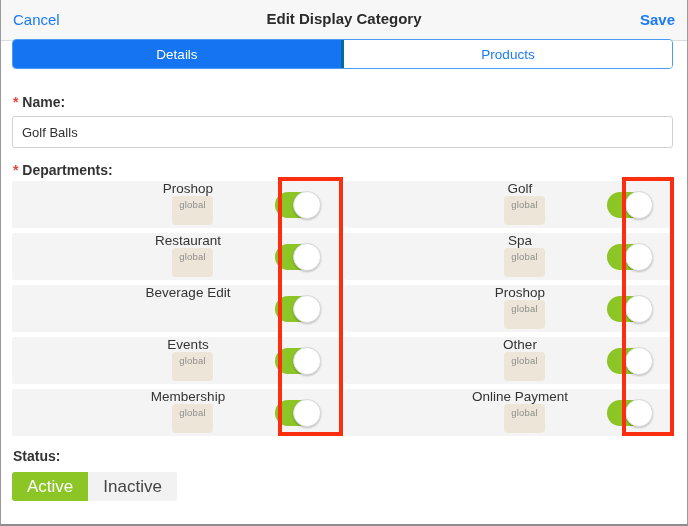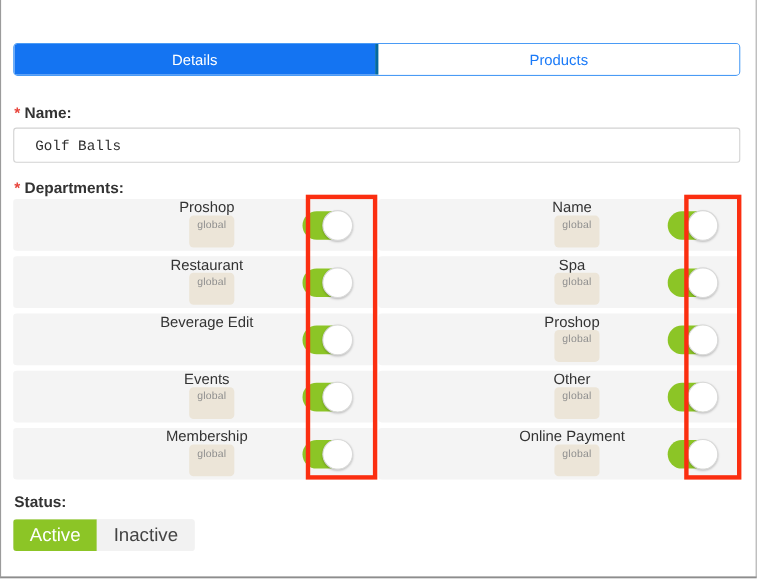--- a/index.html
+++ b/index.html
@@ -67,23 +67,23 @@
   .lbl-name { left: 12px; top: 94px; }
   .lbl-dept { left: 12px; top: 162px; }
   .lbl-status { left: 12px; top: 448px; }
 
   .name-input {
     position: absolute; left: 11px; top: 116px;
     width: 661px; height: 32px;
     border: 1px solid #d2d2d2;
     border-radius: 3px;
     background: #ffffff;
-    font-family: Liberation Mono, monospace;
+    font-family: Liberation Sans, sans-serif;
     font-size: 13px; color: #2f2f2f;
-    padding: 0 19px;
+    padding: 0 9px;
   }
 
   
   .dept-grid {
     position: absolute; left: 11px; top: 181px;
     width: 661px; height: 256px;
     display: grid;
     grid-template-columns: 329px 329px;
     grid-auto-rows: 47px;
     column-gap: 3px;
@@ -154,20 +154,25 @@
     color: #444444;
     background: #f2f2f2;
   }
   .seg.active { background: #8cc526; color: #ffffff; }
 </style>
 </head>
 <body>
 
 <div class="window">
 
+  <div class="titlebar">
+    <span class="cancel">Cancel</span>
+    <span class="title">Edit Display Category</span>
+    <span class="save">Save</span>
+  </div>
 
   <div class="tabs">
     <div class="tab active">Details</div>
     <div class="tab">Products</div>
   </div>
 
   <div class="label lbl-name">
     <span class="req">*</span>
     <span>Name:</span>
   </div>
@@ -180,21 +185,21 @@
 
   <div class="dept-grid">
     <div class="dept-row">
       <span class="dept-name">Proshop</span>
       <span class="badge">global</span>
       <span class="toggle">
           <span class="knob"></span>
         </span>
     </div>
     <div class="dept-row">
-      <span class="dept-name">Name</span>
+      <span class="dept-name">Golf</span>
       <span class="badge">global</span>
       <span class="toggle">
           <span class="knob"></span>
         </span>
     </div>
     <div class="dept-row">
       <span class="dept-name">Restaurant</span>
       <span class="badge">global</span>
       <span class="toggle">
           <span class="knob"></span>

